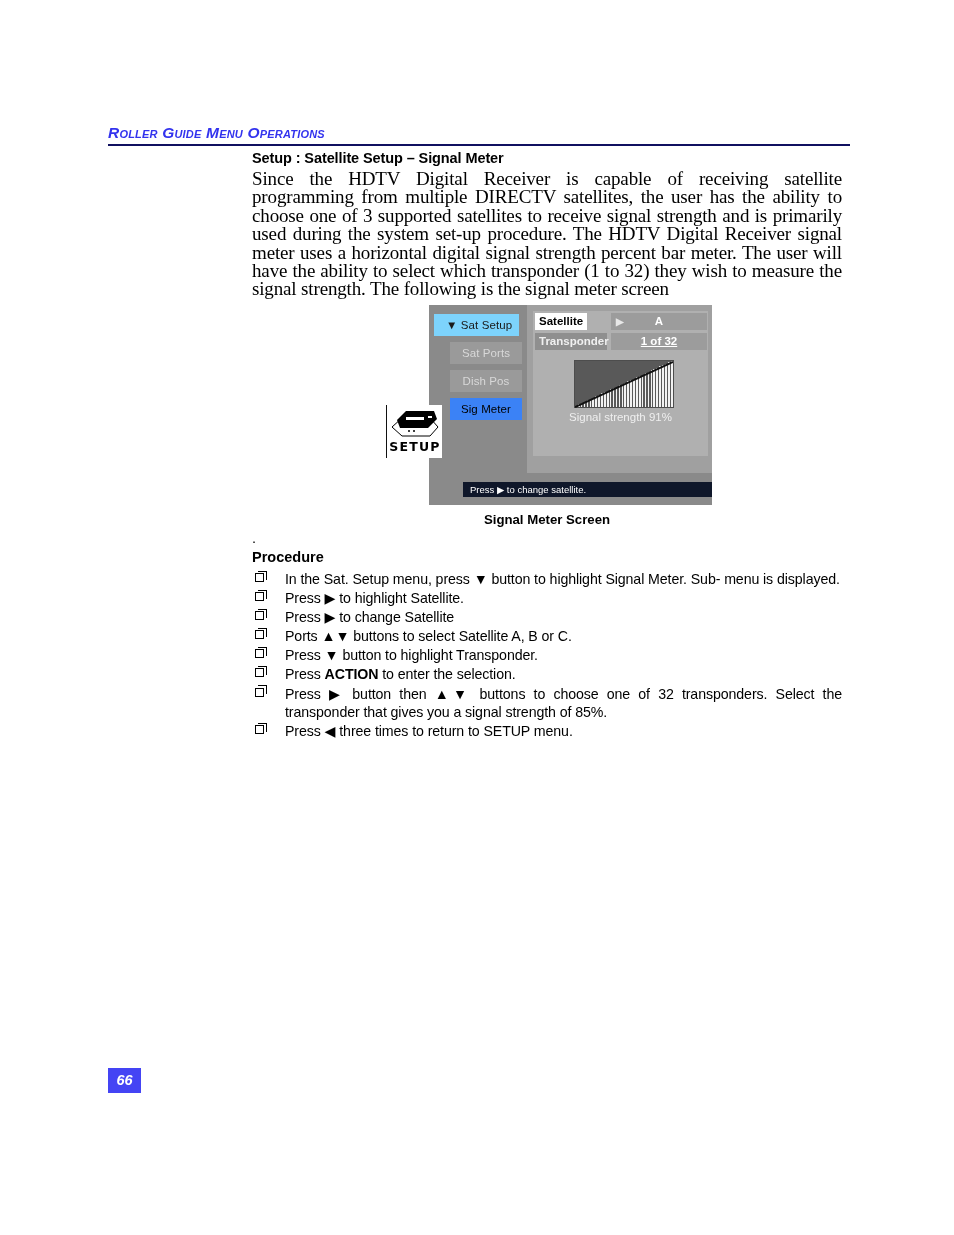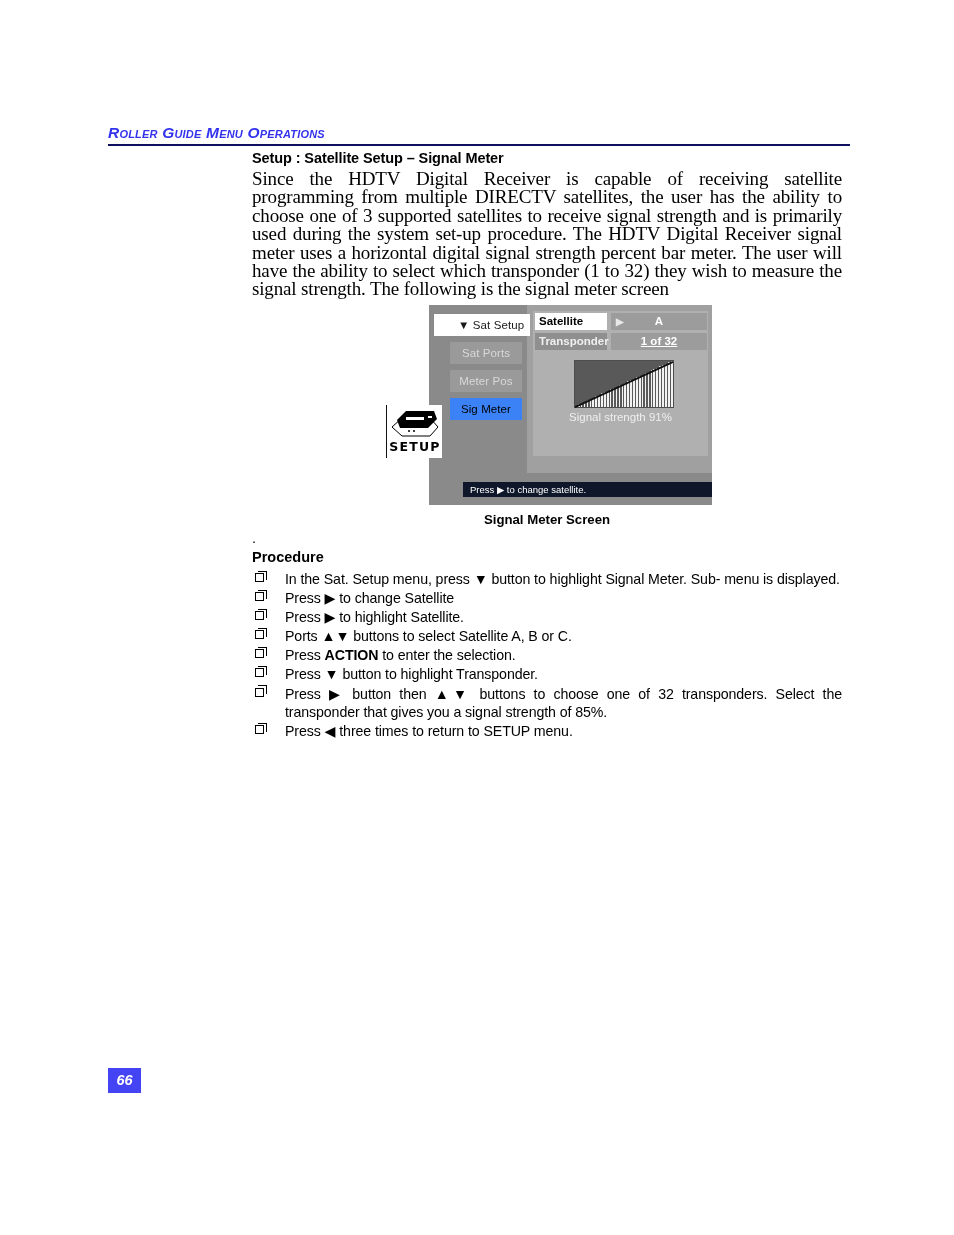--- a/index.html
+++ b/index.html
@@ -88,25 +88,25 @@
     position: absolute;
     font-size: 11.5px;
     line-height: 22px;
     height: 22px;
     text-align: center;
     font-family: "Liberation Sans", sans-serif;
     letter-spacing: 0.1px;
     white-space: nowrap;
   }
   #btn-sat-setup {
-    left: 5px; top: 9px; width: 96px;
-    background: #ffffff;
+    left: 5px; top: 9px; width: 85px;
+    background: #7dd3fc;
     color: #1a1a1a;
     text-align: left;
-    padding-left: 24px;
+    padding-left: 12px;
   }
   #btn-sat-ports {
     left: 21px; top: 37px; width: 72px;
     background: #9a9a9a;
     color: #d8d8d8;
   }
   #btn-dish-pos {
     left: 21px; top: 65px; width: 72px;
     background: #9a9a9a;
     color: #d8d8d8;
@@ -122,21 +122,21 @@
     width: 175px; height: 145px;
     background: #b0b0b0;
   }
   .row {
     position: absolute;
     height: 17px;
     font-size: 11.5px;
     line-height: 17px;
   }
   #lbl-satellite {
-    left: 106px; top: 8px; width: 72px;
+    left: 106px; top: 8px; width: 52px;
     background: #ffffff; color: #000;
     font-weight: bold;
     padding-left: 4px;
   }
   #val-satellite {
     left: 182px; top: 8px; width: 96px;
     background: #9c9c9c; color: #ffffff;
     text-align: center;
     font-weight: bold;
   }
@@ -315,21 +315,21 @@
     <div class="tv-left"></div>
     <div class="tv-right"></div>
 
     <div class="inner-panel"></div>
 
     <div class="menu-btn" id="btn-sat-setup">
       <span>▼</span>
       <span>Sat Setup</span>
     </div>
     <div class="menu-btn" id="btn-sat-ports">Sat Ports</div>
-    <div class="menu-btn" id="btn-dish-pos">Meter Pos</div>
+    <div class="menu-btn" id="btn-dish-pos">Dish Pos</div>
     <div class="menu-btn" id="btn-sig-meter">Sig Meter</div>
 
     <div class="row" id="lbl-satellite">Satellite</div>
     <div class="row" id="val-satellite">
       <span class="arrow">▶</span>
       <span>A</span>
     </div>
 
     <div class="row" id="lbl-transponder">Transponder</div>
     <div class="row" id="val-transponder">1 of 32</div>
@@ -393,23 +393,23 @@
   </div>
 </div>
 
 <div id="fig-caption">Signal Meter Screen</div>
 
 <div id="procedure">
   <div class="dot-line">.</div>
   <div class="proc-title">Procedure</div>
   <ul class="steps" id="steps-list">
       <li><span class="bullet"></span><span>In the Sat. Setup menu, press ▼ button to highlight Signal Meter. Sub- menu is displayed.</span></li>
+      <li class="nowrap-last"><span class="bullet"></span><span>Press ▶ to highlight Satellite.</span></li>
       <li class="nowrap-last"><span class="bullet"></span><span>Press ▶ to change Satellite</span></li>
-      <li class="nowrap-last"><span class="bullet"></span><span>Press ▶ to highlight Satellite.</span></li>
       <li class="nowrap-last"><span class="bullet"></span><span>Ports ▲▼ buttons to select Satellite A, B or C.</span></li>
+      <li class="nowrap-last"><span class="bullet"></span><span>Press ▼   button to highlight Transponder.</span></li>
       <li class="nowrap-last"><span class="bullet"></span><span>Press <b>ACTION</b> to enter the selection.</span></li>
-      <li class="nowrap-last"><span class="bullet"></span><span>Press ▼   button to highlight Transponder.</span></li>
       <li><span class="bullet"></span><span>Press ▶ button then  ▲▼ buttons to choose one of 32 transponders. Select the transponder that gives you a signal strength of 85%.</span></li>
       <li class="nowrap-last"><span class="bullet"></span><span>Press ◀ three times to return to SETUP menu.</span></li>
     </ul>
 </div>
 
 <div id="page-number">66</div>
 
 </body></html>

